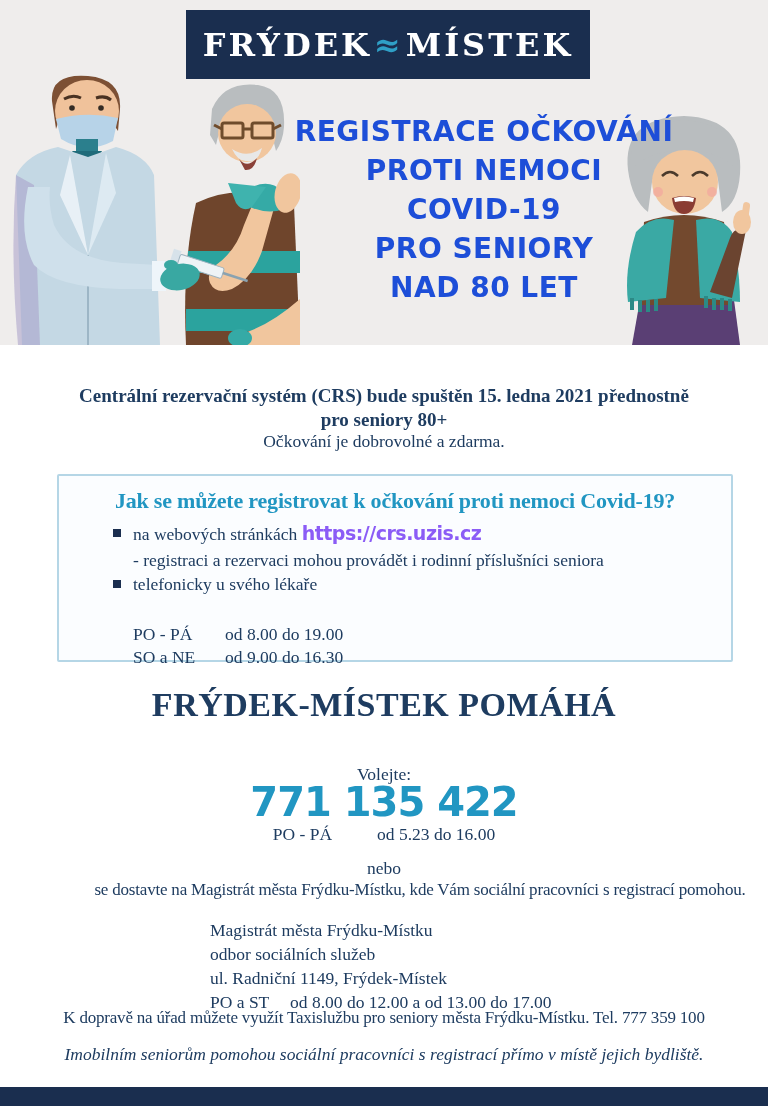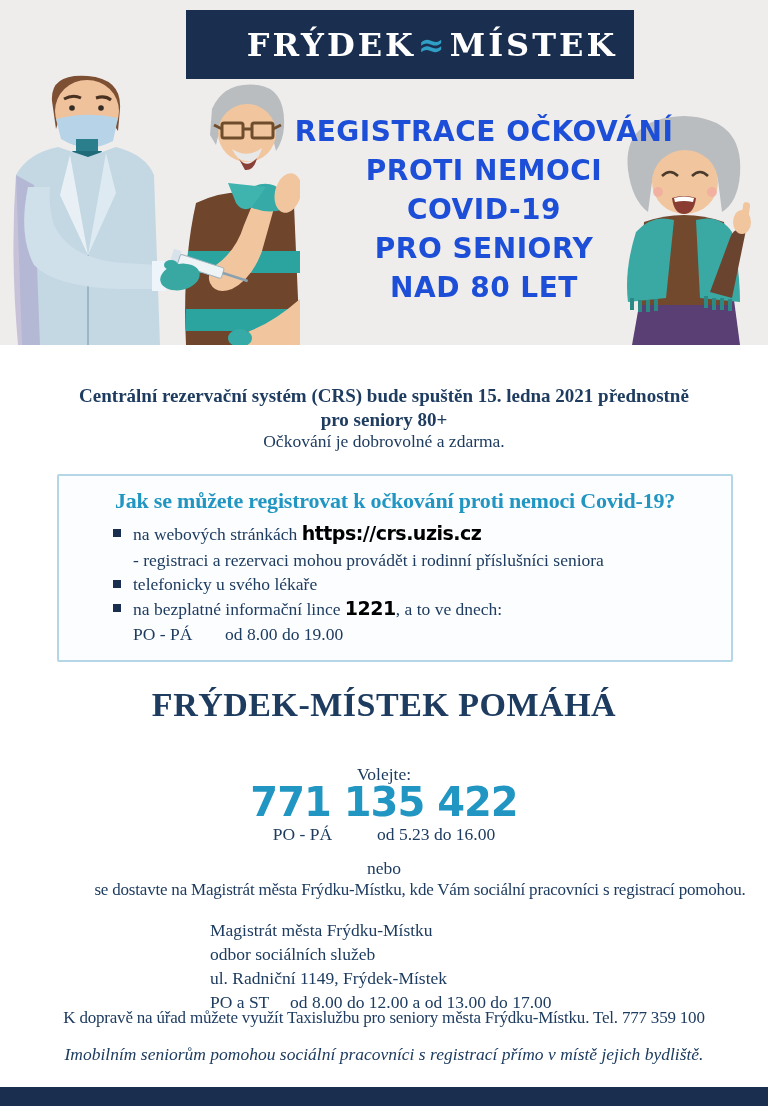--- a/index.html
+++ b/index.html
@@ -1,21 +1,21 @@
 <!DOCTYPE html>
 <html><head>
 <meta charset="utf-8">
 <style>
   html,body{margin:0;padding:0;background:#ffffff;}
   .poster{position:relative;width:768px;height:1106px;background:#ffffff;overflow:hidden;
           font-family:"Liberation Serif",serif;color:#1e3c60;}
   
   .header{position:absolute;left:0;top:0;width:768px;height:345px;background:#efedec;overflow:hidden;}
   .logo-box{position:absolute;left:186px;top:10px;width:404px;height:69px;background:#1a2e4f;
-            display:flex;align-items:center;justify-content:center;z-index:5;padding-left:44px;}
+            display:flex;align-items:center;justify-content:center;z-index:5;}
   .logo-text{font-family:"DejaVu Serif",serif;font-weight:bold;color:#ffffff;font-size:32px;letter-spacing:3px;}
   .logo-wave{color:#2f9fc6;padding:0 2px;}
   .hero-title{position:absolute;left:200px;top:112px;width:568px;text-align:center;z-index:4;
               font-family:"DejaVu Sans",sans-serif;font-weight:bold;color:#1d4ed8;
               font-size:28px;line-height:39px;letter-spacing:0.5px;}
   .illo{position:absolute;z-index:3;}
   .illo-left{left:0;top:75px;width:300px;height:270px;}
   .illo-right{left:600px;top:110px;width:168px;height:235px;}
   
   .center{position:absolute;left:0;width:768px;text-align:center;}
@@ -23,21 +23,21 @@
   .intro-b2{top:409px;font-weight:bold;font-size:19px;}
   .intro-note{top:431px;font-size:17.5px;}
   
   .info-box{position:absolute;left:57px;top:474px;width:676px;height:188px;box-sizing:border-box;
             background:#fbfdff;border:2px solid #b5d6e6;border-radius:2px;}
   .box-title{position:absolute;left:0;top:12px;width:100%;text-align:center;
              color:#2196c2;font-weight:bold;font-size:22px;letter-spacing:-0.2px;}
   .b-line{position:absolute;left:54px;font-size:17.5px;line-height:22px;}
   .b-line .sq{position:absolute;left:0;top:7px;width:8px;height:8px;background:#1a2e4f;display:inline-block;}
   .b-line .tx{padding-left:20px;display:inline-block;}
-  .blue-strong{font-family:"DejaVu Sans",sans-serif;font-weight:bold;color:#000000;
+  .blue-strong{font-family:"DejaVu Sans",sans-serif;font-weight:bold;color:#8b5cf6;
                font-size:19px;letter-spacing:-0.5px;}
   .bl1{top:46px;}  .bl1sub{top:73px;left:74px;}  .bl2{top:97px;}  .bl3{top:121px;}
   .bh1{top:147px;left:74px;} .bh2{top:170px;left:74px;}
   .days{display:inline-block;width:92px;}
   
   .help-title{top:686px;font-weight:bold;font-size:34px;letter-spacing:0.5px;}
   .help-q{top:740px;font-weight:bold;font-size:19px;}
   .help-call{top:764px;font-size:17.5px;}
   .phone{top:779px;font-family:"DejaVu Sans",sans-serif;font-weight:bold;color:#2196c2;
          font-size:40px;letter-spacing:-1px;}
@@ -170,27 +170,26 @@
       <span class="sq"></span>
       <span class="tx"><span>na webových stránkách </span><span class="blue-strong">https://crs.uzis.cz</span></span>
     </div>
     <div class="b-line bl1sub">- registraci a rezervaci mohou provádět i rodinní příslušníci seniora</div>
 
     <div class="b-line bl2">
       <span class="sq"></span>
       <span class="tx">telefonicky u svého lékaře</span>
     </div>
 
-    <div class="b-line bl3">
-      <span class="sq"></span>
-      <span class="tx"><span>na bezplatné informační lince </span><span class="blue-strong">1221</span><span>, a to ve dnech:</span></span>
-    </div>
 
     <div class="b-line bh1">
       <span class="days">PO - PÁ</span><span>od 8.00 do 19.00</span>
+    </div>
+    <div class="b-line bh2">
+      <span class="days">SO a NE</span><span>od 9.00 do 16.30</span>
     </div>
   </div>
 
   <div class="center help-title">FRÝDEK-MÍSTEK POMÁHÁ</div>
   <div class="center help-call">Volejte:</div>
   <div class="center phone">771 135 422</div>
   <div class="center phone-hours">
     <span class="row">
         <span>PO - PÁ</span>
         <span>od 5.23 do 16.00</span>

